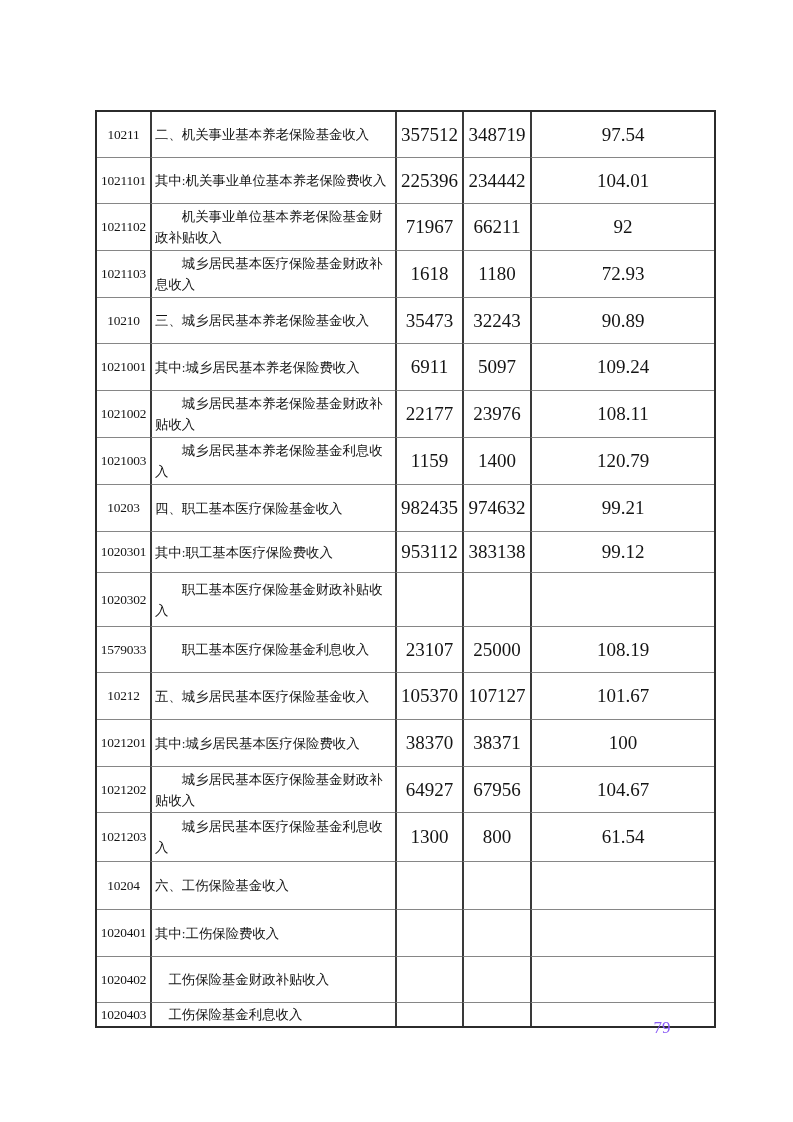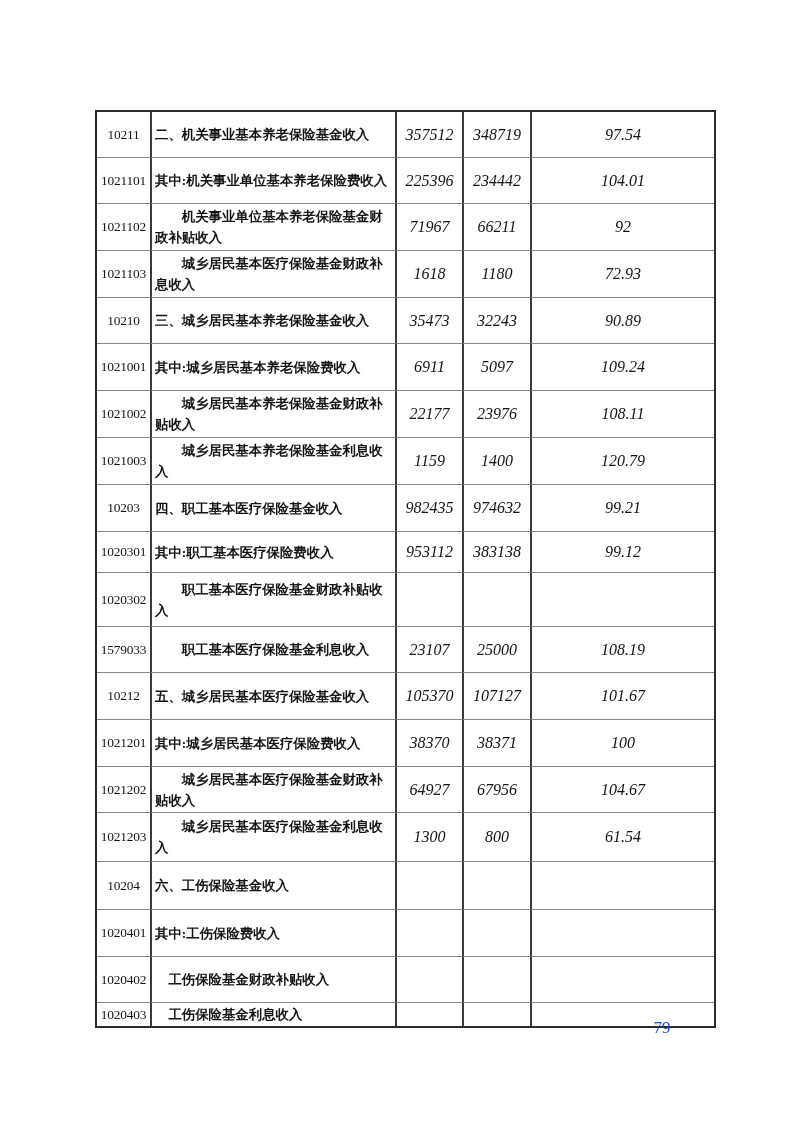--- a/index.html
+++ b/index.html
@@ -53,34 +53,32 @@
     letter-spacing: -0.2px;
   }
   .cell.c1 {
     justify-content: flex-start;
     text-align: left;
     font-size: 13.4px;
     line-height: 21px;
     white-space: pre-wrap;
     padding: 0 2px 0 3px;
     word-break: break-all;
-    font-weight: bold;
   }
   .cell.c2, .cell.c3, .cell.c4 {
-    font-size: 16px;
-    font-style: italic;
+    font-size: 19px;
   }
   .page-number {
     position: absolute;
     left: 640px;
     top: 1018px;
     width: 44px;
     text-align: center;
     font-size: 17px;
-    color: #1d4ed8;
+    color: #8b5cf6;
   }
 </style>
 </head>
 <body>
 
 <div class="doc-page">
   <div class="fund-table">
       <div class="trow"><div class="cell c0">10211</div><div class="cell c1">二、机关事业基本养老保险基金收入</div><div class="cell c2">357512</div><div class="cell c3">348719</div><div class="cell c4">97.54</div></div>
       <div class="trow"><div class="cell c0">1021101</div><div class="cell c1">其中:机关事业单位基本养老保险费收入</div><div class="cell c2">225396</div><div class="cell c3">234442</div><div class="cell c4">104.01</div></div>
       <div class="trow"><div class="cell c0">1021102</div><div class="cell c1">　　机关事业单位基本养老保险基金财

